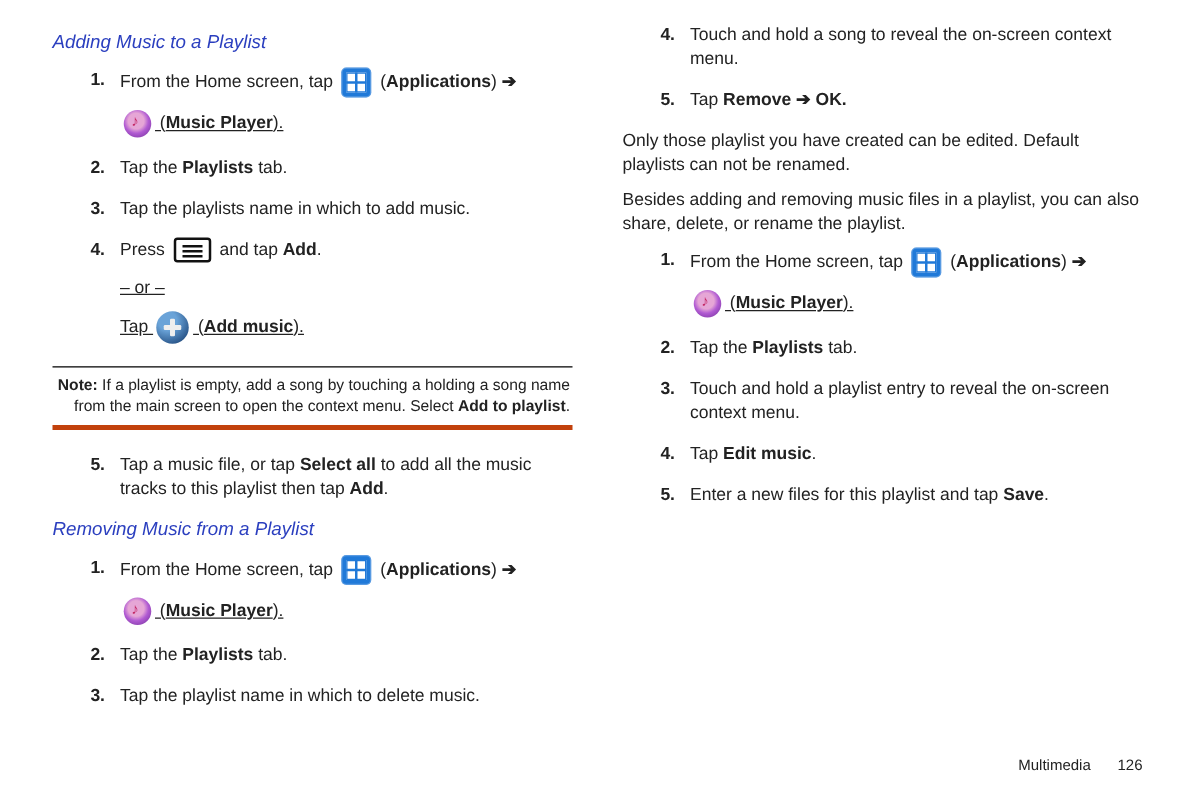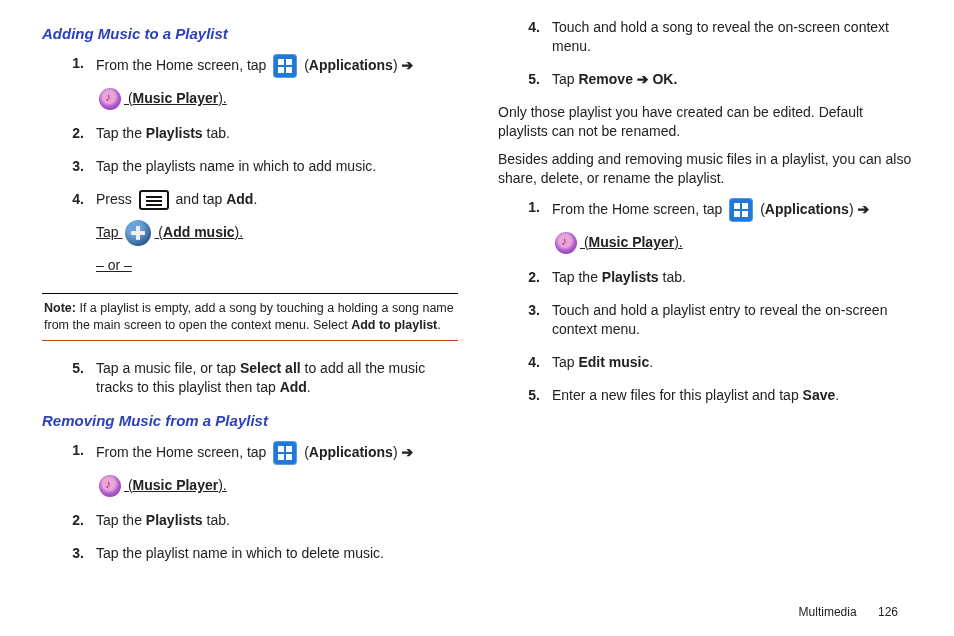--- a/index.html
+++ b/index.html
@@ -20,21 +20,21 @@
   }
   .page{
     display:flex;
     gap:40px;
     padding:18px 40px 48px 42px;
   }
   .col{flex:1;min-width:0;}
   h3.section{
     color:var(--blue);
     font-style:italic;
-    font-weight:700;
+    font-weight:400;
     font-size:15px;
     margin:6px 0 10px 0;
   }
   ol{
     list-style:none;
     margin:0 0 10px 0;
     padding:0 0 0 48px;
   }
   ol>li{
     position:relative;
@@ -47,29 +47,29 @@
     top:0;
     font-weight:700;
     width:26px;
     text-align:right;
   }
   .b{font-weight:700;}
   p.body{margin:6px 0 10px 0;padding-left:0;}
   .sub{display:block;margin-top:10px;text-decoration:underline;}
   .note-wrap{
     border-top:1px solid #000;
-    border-bottom:1px solid #c2410c;
+    border-bottom:4px solid #c2410c;
     padding:6px 2px;
     margin:18px 0 18px 0;
     font-size:12.5px;
-    text-align:left;
+    text-align:right;
   }
   .footer{
     position:absolute;
-    bottom:16px;right:56px;
+    bottom:16px;right:40px;
     font-size:12px;
     color:var(--ink);
   }
   .footer .pn{margin-left:18px;}
   
   .ico{display:inline-block;vertical-align:middle;margin:0 3px;}
   .apps-icon{
     width:24px;height:24px;border-radius:4px;
     background:#2079d8;
     position:relative;
@@ -146,26 +146,26 @@
       </li>
       <li>
         <span class="num">3.</span>
         <span>Tap the playlists name in which to add music.</span>
       </li>
       <li>
         <span class="num">4.</span>
         <span>Press </span>
         <span class="ico menu-icon"></span>
         <span> and tap </span><span class="b">Add</span><span>.</span>
+        <span class="sub">– or –</span>
         <span class="sub">
           <span>Tap </span>
           <span class="ico add-icon"></span>
           (<span class="b">Add music</span>).
         </span>
-        <span class="sub">– or –</span>
       </li>
     </ol>
 
     <div class="note-wrap">
       <span class="b">Note:</span><span> If a playlist is empty, add a song by touching a holding a song name from the main screen to open the context menu. Select </span><span class="b">Add to playlist</span><span>.</span>
     </div>
 
     <ol>
       <li>
         <span class="num">5.</span>

